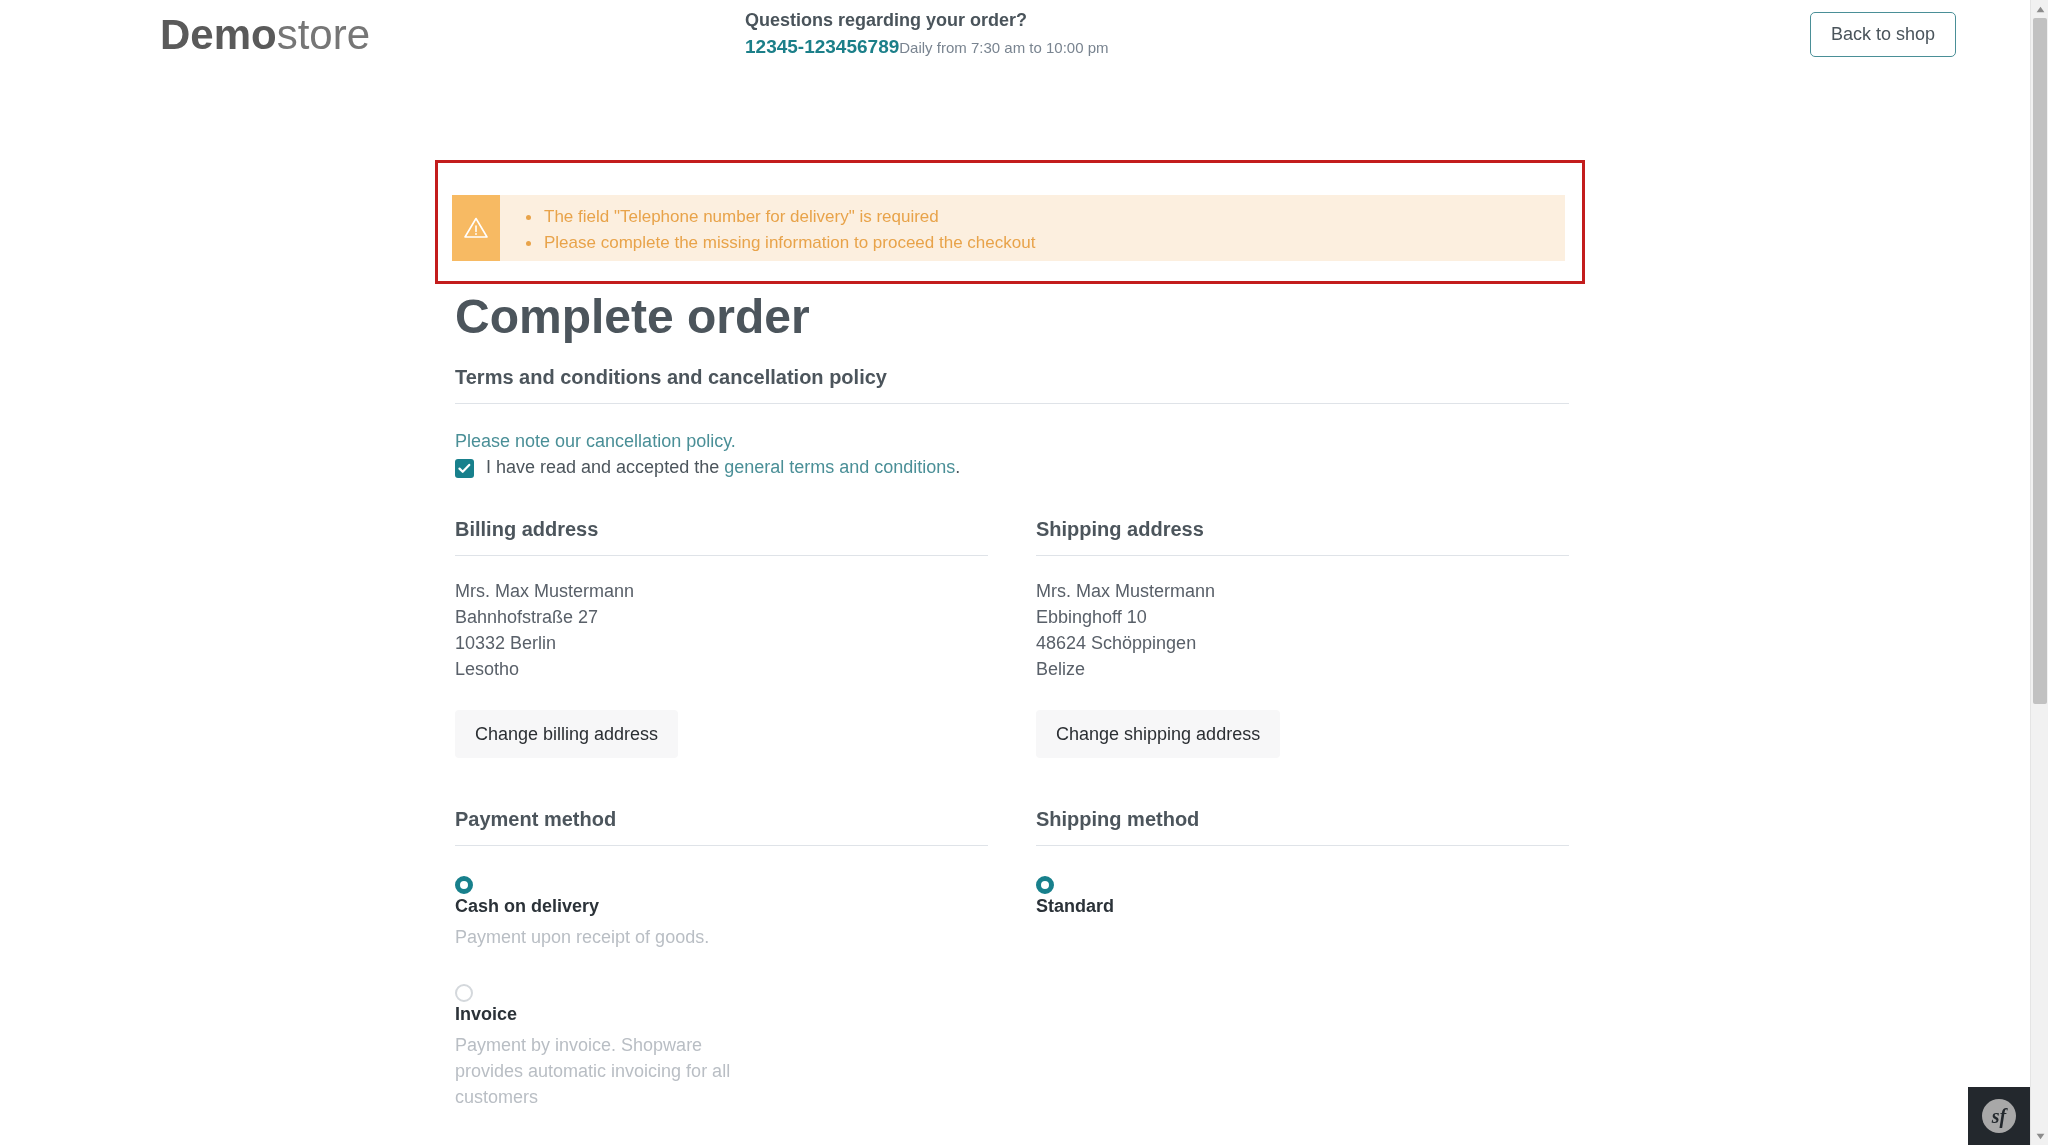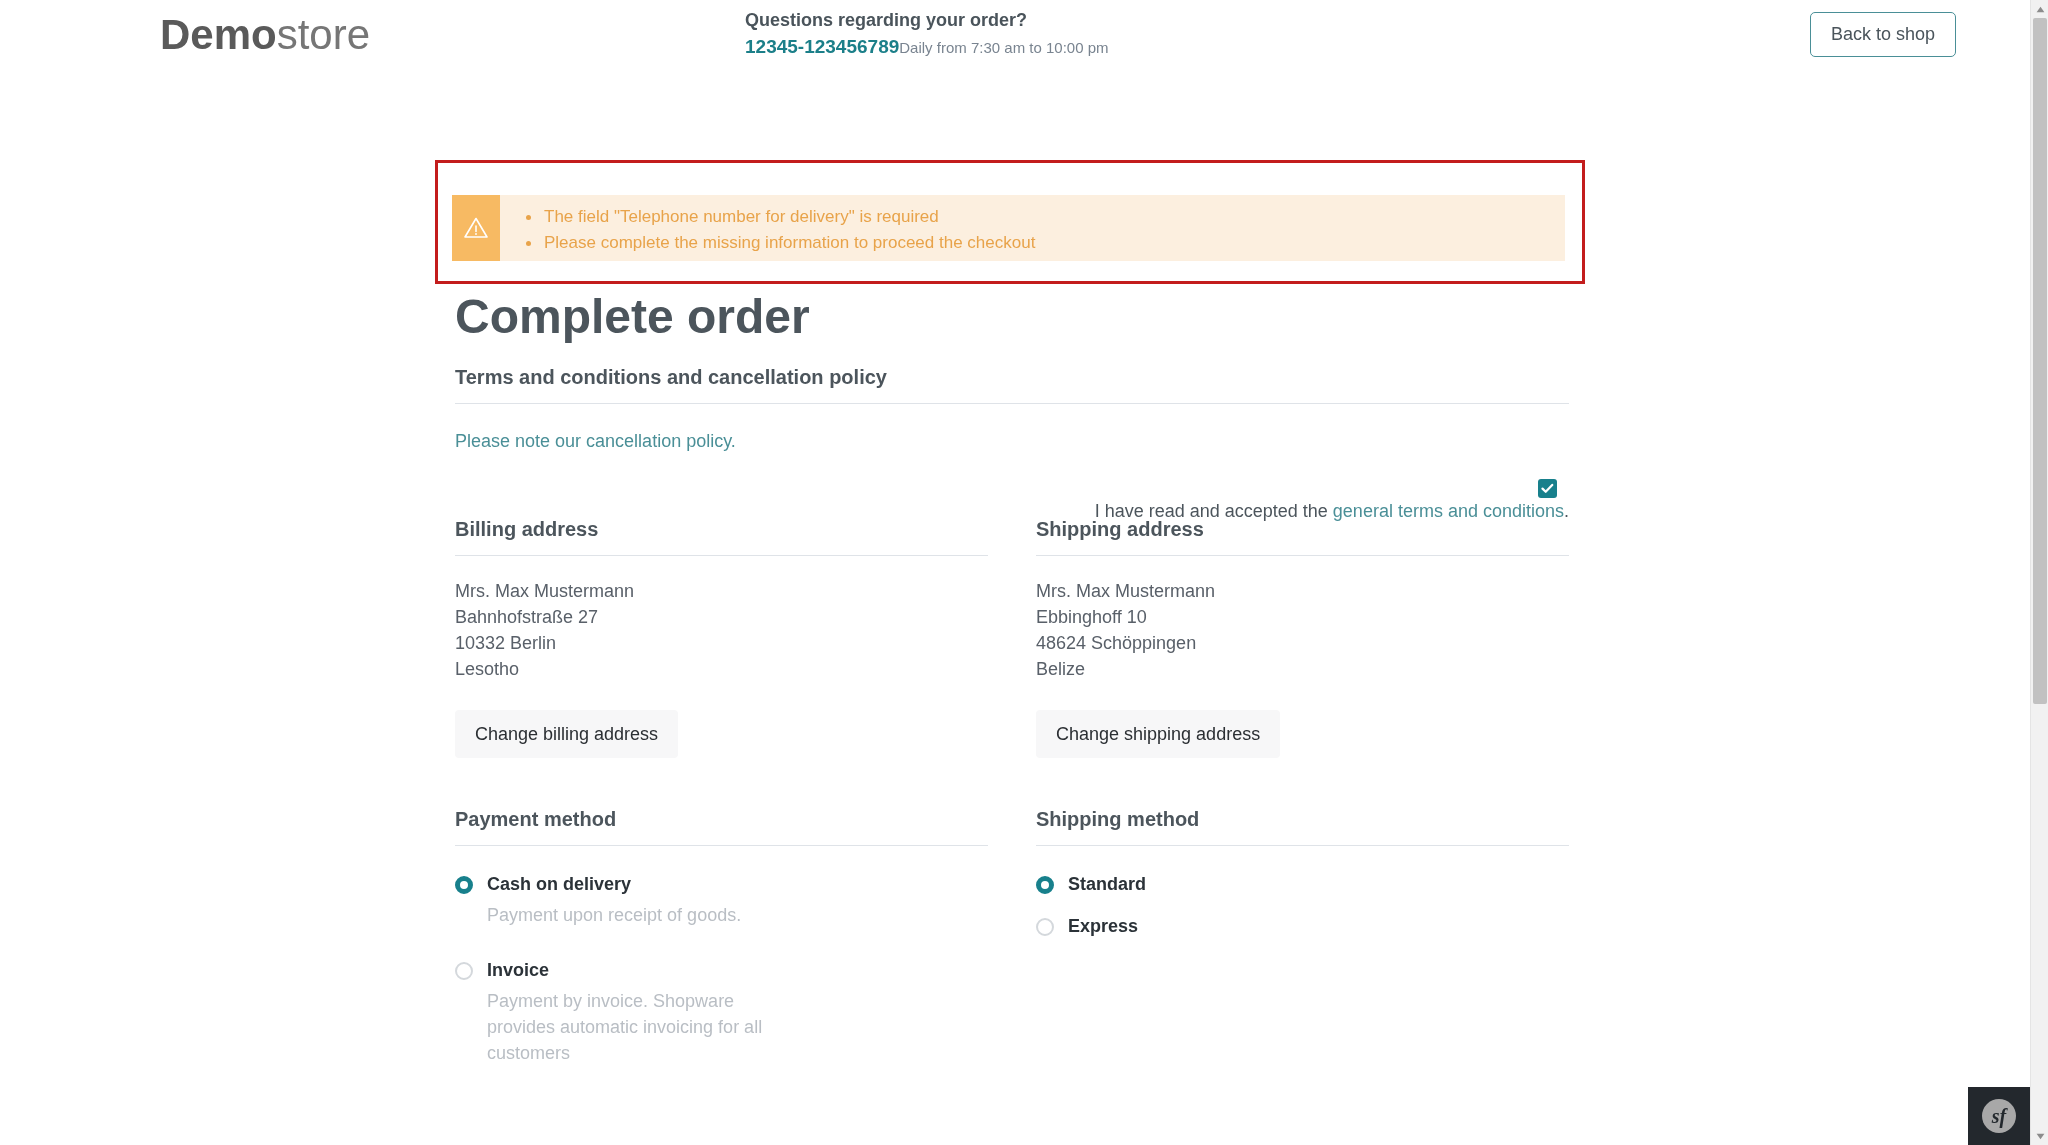--- a/index.html
+++ b/index.html
@@ -108,22 +108,21 @@
   }
 
   .tc-block { position: absolute; left: 455px; top: 363px; width: 1114px; }
   .tc-link {
     display: block;
     margin-top: 24px;
     font-size: 18px; line-height: 26px;
     color: #4a8f97; text-decoration: none;
   }
   .tc-check-row {
-    margin-top: 22px;
-    display: flex; align-items: flex-end; flex-direction: column;
+    display: flex; align-items: center;
   }
   .checkbox {
     width: 19px; height: 19px; min-width: 19px;
     border-radius: 3px;
     background: #18808c;
     margin-top: 3px; margin-right: 12px;
     display: flex; align-items: center; justify-content: center;
     cursor: pointer;
   }
   .checkbox svg { display: block; }
@@ -154,20 +153,21 @@
     font-size: 18px; line-height: 24px;
     color: #2b2f33;
     font-family: "Liberation Sans", sans-serif;
     cursor: pointer;
   }
 
   .method-block { top: 805px; }
   .radio-row {
     display: flex; align-items: flex-start;
     margin-top: 26px;
+    flex-direction: column;
   }
   .radio {
     width: 18px; height: 18px; min-width: 18px;
     border-radius: 50%;
     margin-top: 4px; margin-right: 14px;
     cursor: pointer;
   }
   .radio.off { border: 2px solid #d4d8dc; background: #ffffff; }
   .radio.on {
     border: 5px solid #18808c; background: #ffffff;
@@ -316,26 +316,20 @@
     <div class="col">
       <div class="section-head">Shipping method</div>
 
       <div class="radio-row">
         <span class="radio on"></span>
         <span class="radio-text">
           <span class="radio-label">Standard</span>
         </span>
       </div>
 
-      <div class="radio-row" style="margin-top:18px;">
-        <span class="radio off"></span>
-        <span class="radio-text">
-          <span class="radio-label">Express</span>
-        </span>
-      </div>
     </div>
   </div>
 
   <div class="sf-badge">
     <span class="sf-logo">sf</span>
   </div>
 
   <div class="scrollbar">
     <div class="sb-arrow">
       <svg width="9" height="7" viewBox="0 0 9 7" aria-hidden="true">

